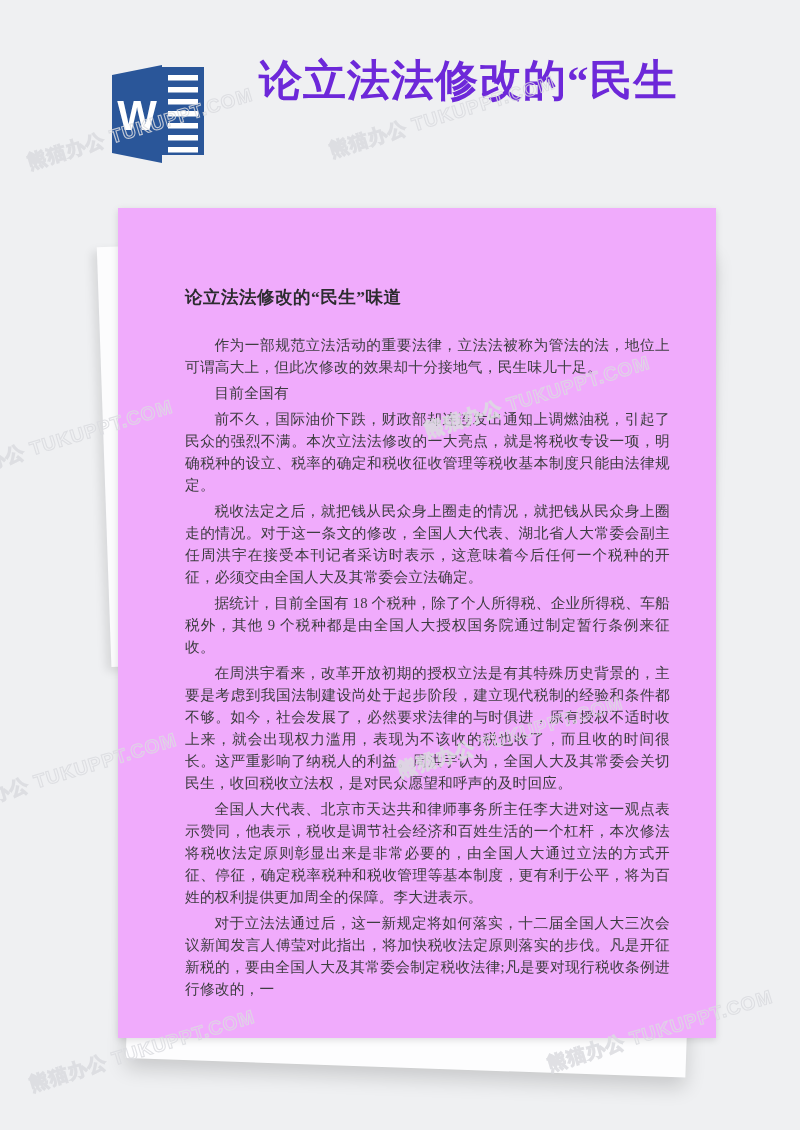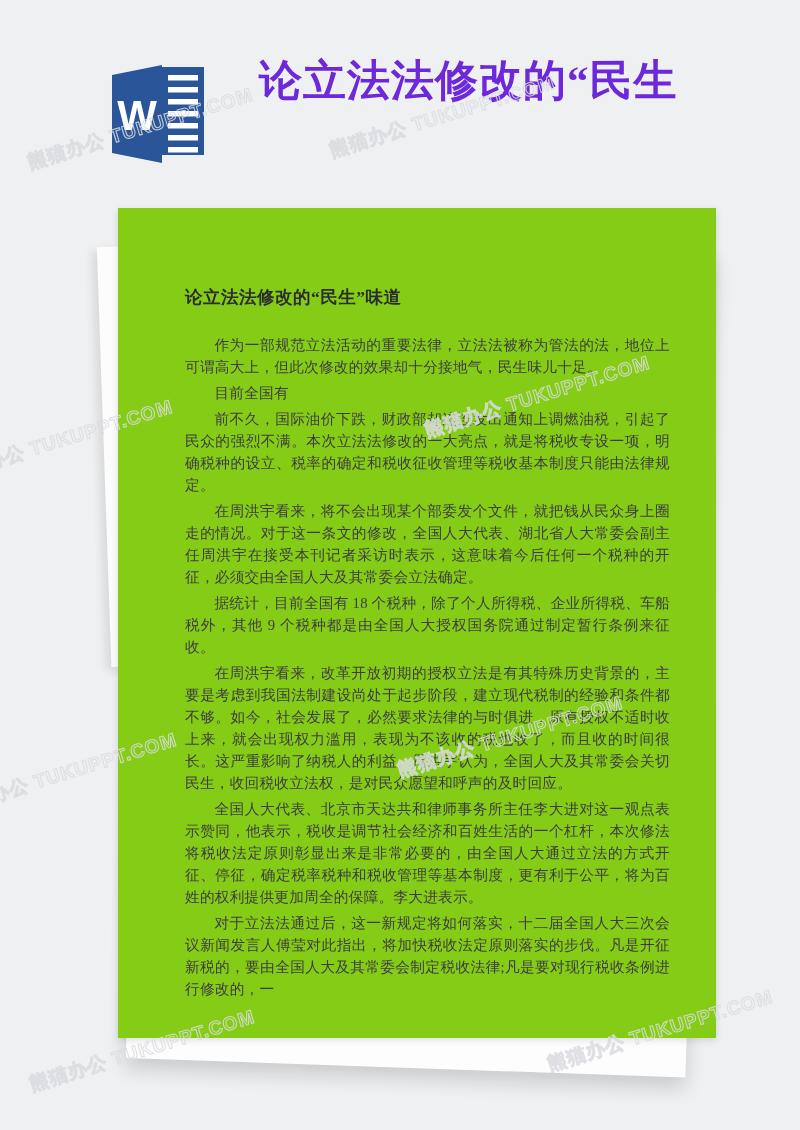--- a/index.html
+++ b/index.html
@@ -51,21 +51,21 @@
     line-height: 53px;
     color: #6d28d9;
     letter-spacing: 1px;
   }
   .page-title .line { display: block; }
 
   
   .paper-stack { position: absolute; left: 0; top: 0; width: 800px; height: 1130px; z-index: 1; }
   .sheet {
     position: absolute;
-    background: #84cc16;
+    background: #f0abfc;
   }
   .sheet-back-left {
     left: 104px; top: 242px;
     width: 300px; height: 420px;
     transform: rotate(-2deg);
     box-shadow: -5px 4px 10px rgba(0,0,0,0.10);
     background: #fcfcfd;
   }
   .sheet-back-bottom {
     left: 140px; top: 238px;
@@ -110,21 +110,21 @@
 
 <div class="paper-stack">
   <div class="sheet sheet-back-left"></div>
   <div class="sheet sheet-back-bottom"></div>
   <div class="sheet sheet-main">
     <div class="doc-content">
       <h2 class="doc-heading">论立法法修改的“民生”味道</h2>
       <p>作为一部规范立法活动的重要法律，立法法被称为管法的法，地位上可谓高大上，但此次修改的效果却十分接地气，民生味儿十足。</p>
       <p>目前全国有</p>
       <p>前不久，国际油价下跌，财政部却连连发出通知上调燃油税，引起了民众的强烈不满。本次立法法修改的一大亮点，就是将税收专设一项，明确税种的设立、税率的确定和税收征收管理等税收基本制度只能由法律规定。</p>
-      <p>在周洪宇看来，将不会出现某个部委发个文件，就把钱从民众身上圈走的情况。对于这一条文的修改，全国人大代表、湖北省人大常委会副主任周洪宇在接受本刊记者采访时表示，这意味着今后任何一个税种的开征，必须交由全国人大及其常委会立法确定。</p>
+      <p>税收法定之后，就把钱从民众身上圈走的情况，就把钱从民众身上圈走的情况。对于这一条文的修改，全国人大代表、湖北省人大常委会副主任周洪宇在接受本刊记者采访时表示，这意味着今后任何一个税种的开征，必须交由全国人大及其常委会立法确定。</p>
       <p>据统计，目前全国有 18 个税种，除了个人所得税、企业所得税、车船税外，其他 9 个税种都是由全国人大授权国务院通过制定暂行条例来征收。</p>
       <p>在周洪宇看来，改革开放初期的授权立法是有其特殊历史背景的，主要是考虑到我国法制建设尚处于起步阶段，建立现代税制的经验和条件都不够。如今，社会发展了，必然要求法律的与时俱进，原有授权不适时收上来，就会出现权力滥用，表现为不该收的税也收了，而且收的时间很长。这严重影响了纳税人的利益。周洪宇认为，全国人大及其常委会关切民生，收回税收立法权，是对民众愿望和呼声的及时回应。</p>
       <p>全国人大代表、北京市天达共和律师事务所主任李大进对这一观点表示赞同，他表示，税收是调节社会经济和百姓生活的一个杠杆，本次修法将税收法定原则彰显出来是非常必要的，由全国人大通过立法的方式开征、停征，确定税率税种和税收管理等基本制度，更有利于公平，将为百姓的权利提供更加周全的保障。李大进表示。</p>
       <p>对于立法法通过后，这一新规定将如何落实，十二届全国人大三次会议新闻发言人傅莹对此指出，将加快税收法定原则落实的步伐。凡是开征新税的，要由全国人大及其常委会制定税收法律;凡是要对现行税收条例进行修改的，一</p>
     </div>
   </div>
 </div>
 
 <div class="header">
   <svg class="word-icon" viewBox="0 0 94 104" xmlns="http://www.w3.org/2000/svg" aria-hidden="true">

